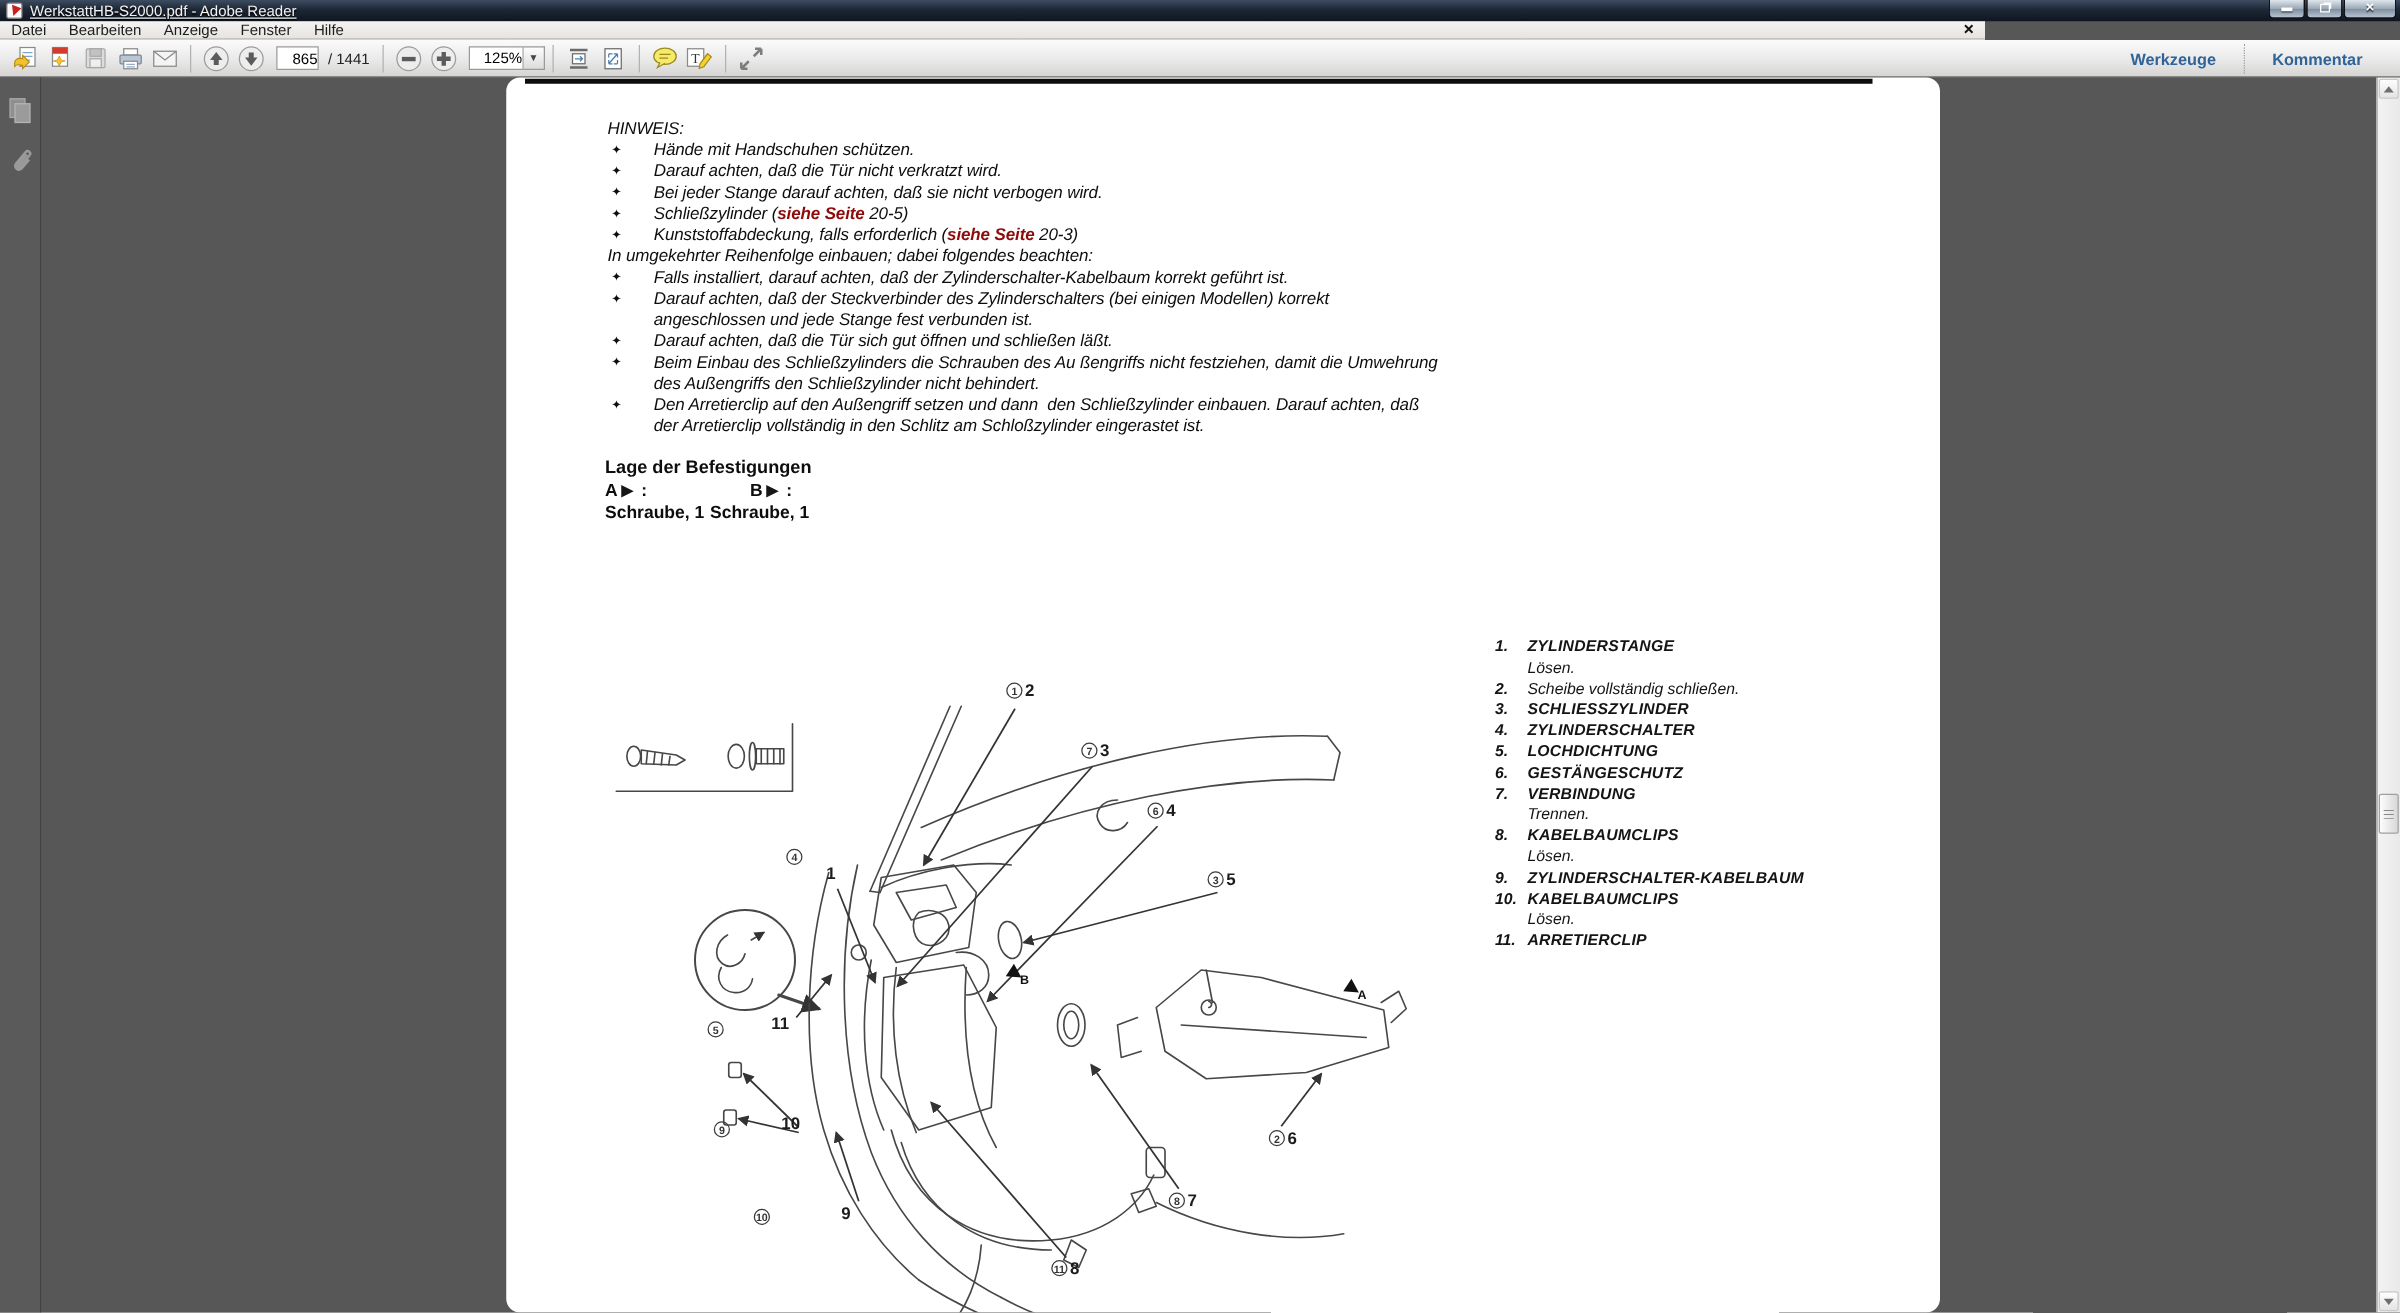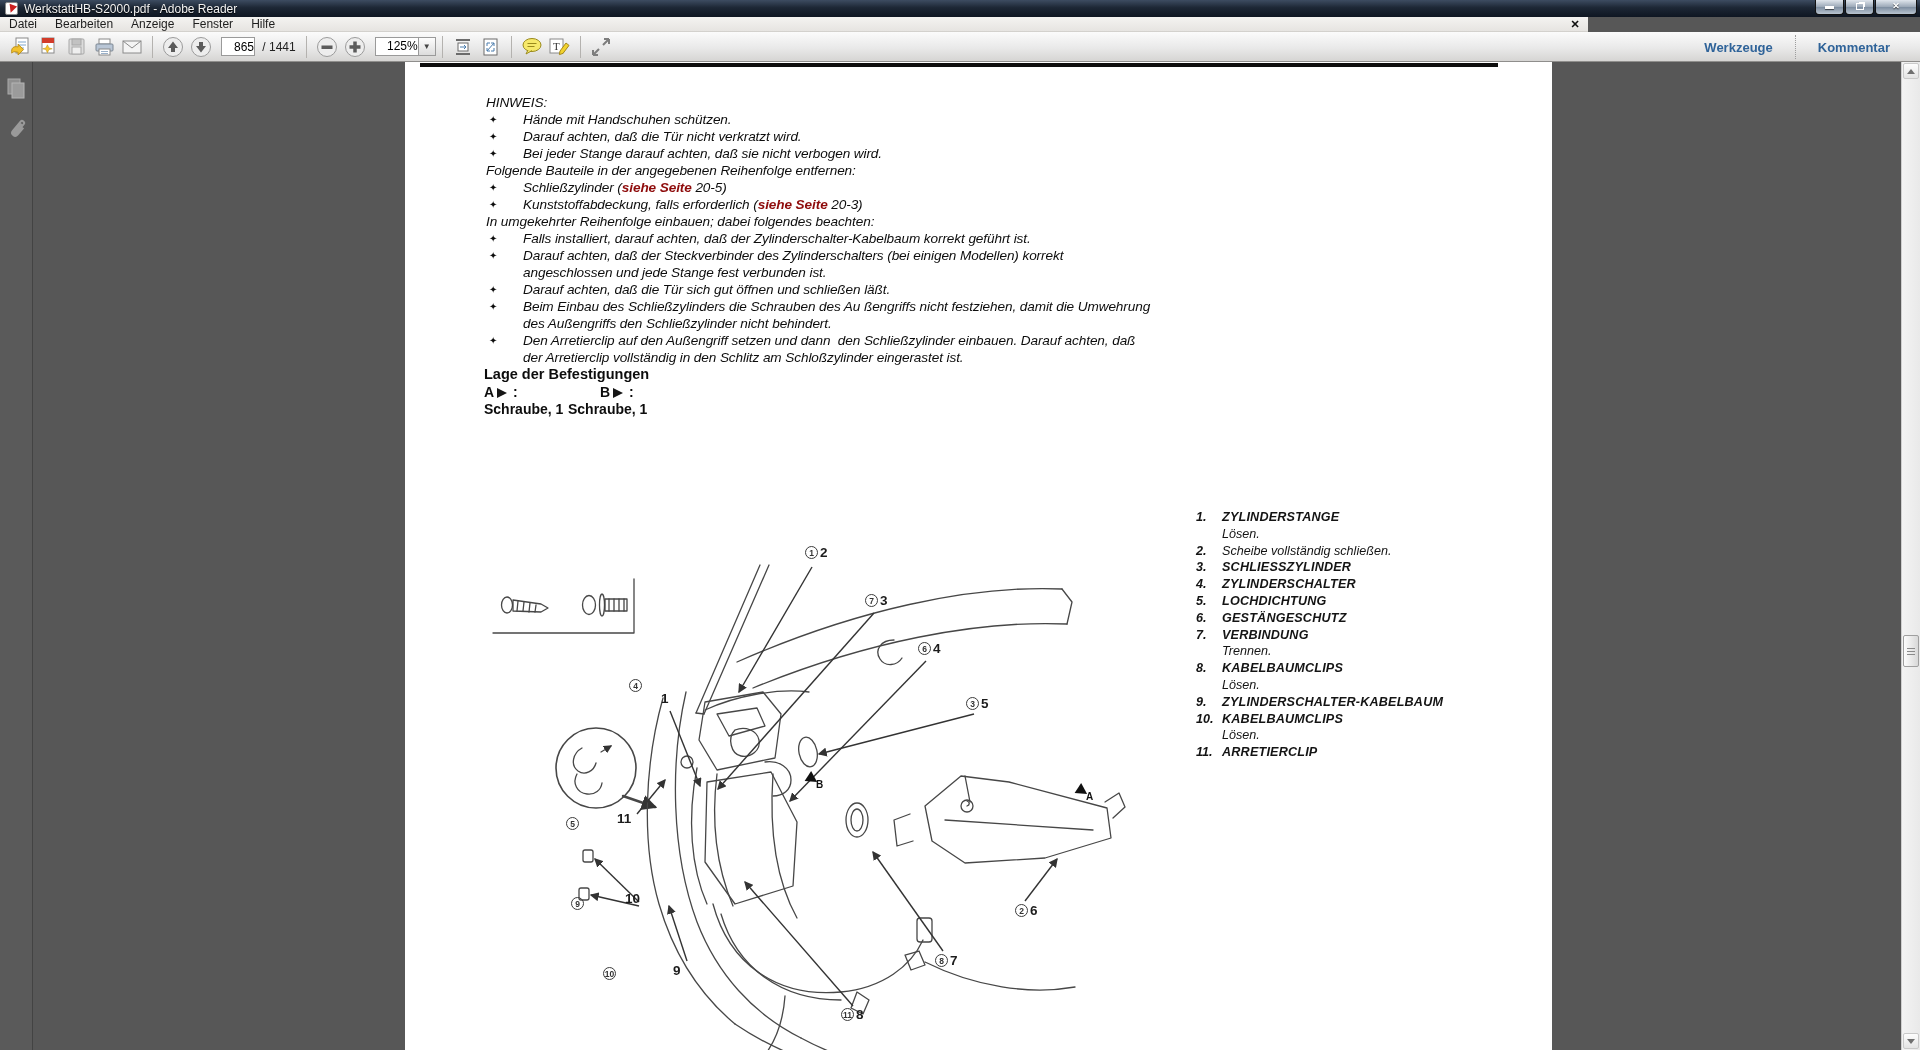--- a/index.html
+++ b/index.html
@@ -7,21 +7,21 @@
   body { position:relative; background:#575757; font-family:"Liberation Sans",sans-serif; }
 
   
   .titlebar { position:absolute; left:0; top:0; width:1920px; height:17px;
     background:linear-gradient(180deg,#3d4c61 0%,#1d2735 45%,#0f1622 100%);
     color:#f2f2f2; font-size:12px; display:flex; align-items:center; }
   .titlebar .pdficon { width:13px; height:13px; margin:0 6px 0 5px; position:relative;
     background:#fff; border:1px solid #888; border-radius:2px; }
   .titlebar .pdficon::after { content:""; position:absolute; left:2px; top:2px;
     border-left:4px solid transparent; border-right:4px solid transparent; border-top:8px solid #cc1f1f; transform:rotate(20deg); }
-  .title-text { white-space:nowrap; text-shadow:0 1px 1px #000; }
+  .title-text { white-space:nowrap; text-shadow:0 1px 1px #000;text-decoration:underline; }
   .winbtns { position:absolute; right:3px; top:0; display:flex; }
   .winbtn { width:29px; height:15px; border:1px solid #121212; border-top:none;
     border-radius:0 0 4px 4px; background:linear-gradient(#dfe5ec,#9aa7b6 50%,#7d8da0 51%,#b9c4d0);
     color:#fff; font-size:9px; line-height:13px; text-align:center; margin-left:1px; cursor:default;
     text-shadow:0 1px 1px rgba(0,0,0,.7); }
   .winbtn.close { width:42px; background:linear-gradient(#efa28f,#cf5136 50%,#b23420 51%,#d96
 a4f); font-weight:bold; }
   .winbtn .minbar { display:inline-block; width:9px; height:3px; background:#fff; margin-top:6px; box-shadow:0 1px 1px rgba(0,0,0,.6); }
   .winbtn .restore { display:inline-block; width:8px; height:7px; border:1px solid #fff; margin-top:3px; box-shadow:2px -2px 0 -1px #fff; }
 
@@ -66,21 +66,21 @@
   .sb-arrow-up { width:0; height:0; border-left:4px solid transparent; border-right:4px solid transparent;
     border-bottom:5px solid #6f6f6f; margin:5px auto; }
   .sb-arrow-down { width:0; height:0; border-left:4px solid transparent; border-right:4px solid transparent;
     border-top:5px solid #6f6f6f; margin:5px auto; }
   .sb-thumb { position:absolute; left:1px; top:573px; width:16px; height:32px;
     background:linear-gradient(90deg,#fdfdfd,#d8d8d8); border:1px solid #9f9f9f; border-radius:2px; cursor:default; }
   .sb-thumb::after { content:""; position:absolute; left:3px; right:3px; top:12px; height:7px;
     background:repeating-linear-gradient(#8a8a8a 0 1px,transparent 1px 3px); }
 
   
-  .pdf-page { position:absolute; left:405px; top:0; width:1147px; height:988px; background:#ffffff; }
+  .pdf-page { position:absolute; left:405px; top:0; width:1147px; height:988px; background:#ffffff;border-radius:11px; }
   .top-rule { position:absolute; left:15px; top:1px; width:1078px; height:4px; background:#0d0d0d; }
 
   .doc-text { position:absolute; left:81px; top:33px; width:1020px; }
   .doc-line { position:relative; height:17px; font-size:13.6px; font-style:italic; color:#0d0d0d; white-space:pre; letter-spacing:-0.1px; }
   .doc-line.bullet, .doc-line.cont { padding-left:37px; }
   .doc-line .bullet-glyph { position:absolute; left:3px; top:2px; font-size:10px; font-style:normal; }
   .siehe-link { color:#8e0b0b; font-weight:bold; cursor:default; }
 
   .fasteners { position:absolute; left:79px; top:304px; font-style:normal; color:#0d0d0d; }
   .f-head { font-size:14.5px; font-weight:bold; height:18px; }
@@ -274,21 +274,20 @@
   </div>
 
   <div class="pdf-page">
     <div class="top-rule"></div>
 
     <div class="doc-text">
         <div class="doc-line plain"><span>HINWEIS:</span></div>
         <div class="doc-line bullet"><span class="bullet-glyph">✦</span><span>Hände mit Handschuhen schützen.</span></div>
         <div class="doc-line bullet"><span class="bullet-glyph">✦</span><span>Darauf achten, daß die Tür nicht verkratzt wird.</span></div>
         <div class="doc-line bullet"><span class="bullet-glyph">✦</span><span>Bei jeder Stange darauf achten, daß sie nicht verbogen wird.</span></div>
-        <div class="doc-line plain"><span>Folgende Bauteile in der angegebenen Reihenfolge entfernen:</span></div>
         <div class="doc-line bullet"><span class="bullet-glyph">✦</span><span>Schließzylinder (</span><span class="siehe-link">siehe Seite</span><span> 20-5)</span></div>
         <div class="doc-line bullet"><span class="bullet-glyph">✦</span><span>Kunststoffabdeckung, falls erforderlich (</span><span class="siehe-link">siehe Seite</span><span> 20-3)</span></div>
         <div class="doc-line plain"><span>In umgekehrter Reihenfolge einbauen; dabei folgendes beachten:</span></div>
         <div class="doc-line bullet"><span class="bullet-glyph">✦</span><span>Falls installiert, darauf achten, daß der Zylinderschalter-Kabelbaum korrekt geführt ist.</span></div>
         <div class="doc-line bullet"><span class="bullet-glyph">✦</span><span>Darauf achten, daß der Steckverbinder des Zylinderschalters (bei einigen Modellen) korrekt</span></div>
         <div class="doc-line cont"><span>angeschlossen und jede Stange fest verbunden ist.</span></div>
         <div class="doc-line bullet"><span class="bullet-glyph">✦</span><span>Darauf achten, daß die Tür sich gut öffnen und schließen läßt.</span></div>
         <div class="doc-line bullet"><span class="bullet-glyph">✦</span><span>Beim Einbau des Schließzylinders die Schrauben des Au ßengriffs nicht festziehen, damit die Umwehrung</span></div>
         <div class="doc-line cont"><span>des Außengriffs den Schließzylinder nicht behindert.</span></div>
         <div class="doc-line bullet"><span class="bullet-glyph">✦</span><span>Den Arretierclip auf den Außengriff setzen und dann  den Schließzylinder einbauen. Darauf achten, daß</span></div>

